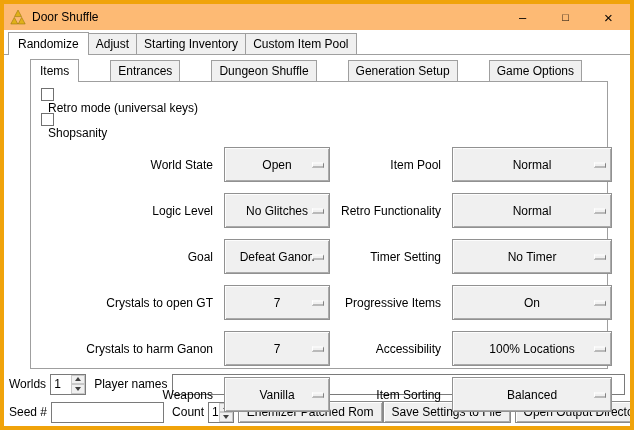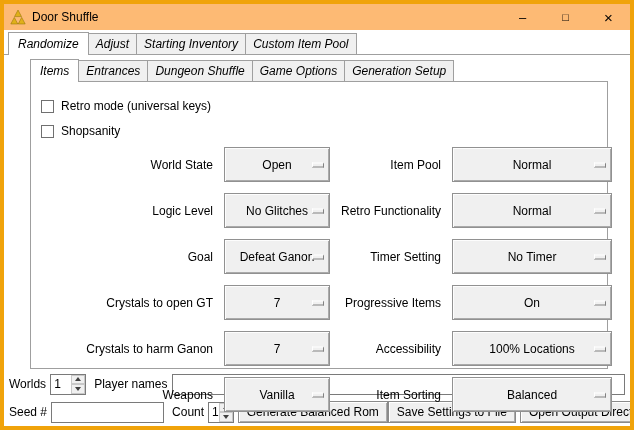--- a/index.html
+++ b/index.html
@@ -30,49 +30,48 @@
   .tab-row { display: flex; align-items: flex-end; position: relative; z-index: 2; }
   .tab-row.main { margin: 2px 0 0 4px; }
   .tab {
     position: relative;
     background: #f0f0f0;
     border: 1px solid #9f9f9f;
     border-bottom: none;
     padding: 3px 7px 3px;
     white-space: nowrap;
     cursor: default;
-    font-style: italic;
   }
   .tab + .tab { margin-left: -1px; }
   .tab.active {
     background: #fff;
     padding: 4px 9px 4px;
     margin-bottom: -1px;
     z-index: 3;
   }
   
   .main-pane {
     flex: 1;
     border-top: 1px solid #9f9f9f;
     display: flex; flex-direction: column;
     background: #fff;
     min-height: 0;
   }
   .sub-notebook { margin: 4px 22px 0 26px; }
-  .tab-row.sub { margin-left: 0; }
+  .tab-row.sub { margin-left: 0; gap: 32px; }
   .sub-pane {
     border: 1px solid #9f9f9f;
     background: #fff;
     height: 288px;
     padding: 6px 8px 0 8px;
     position: relative;
     z-index: 1;
   }
   
-  .checkbox-row { display: flex; align-items: flex-end; height: 25px; margin-left: 2px; }
+  .checkbox-row { display: flex; align-items: flex-start; height: 25px; margin-left: 2px; flex-direction: column; }
   .checkbox { width: 13px; height: 13px; border: 1px solid #707070; background: #fff; flex: 0 0 auto; }
   .checkbox-label { margin-left: 7px; }
   
   .settings {
     display: grid;
     grid-template-columns: 172px 106px 1fr 160px;
     column-gap: 6px;
     row-gap: 10px;
     align-items: center;
     margin: 9px 6px 0 2px;
@@ -169,22 +168,22 @@
     <div class="tab">Custom Item Pool</div>
   </div>
 
   <div class="main-pane">
 
     <div class="sub-notebook">
       <div class="tab-row sub">
         <div class="tab active">Items</div>
         <div class="tab">Entrances</div>
         <div class="tab">Dungeon Shuffle</div>
+        <div class="tab">Generation Setup</div>
         <div class="tab">Game Options</div>
-        <div class="tab">Generation Setup</div>
       </div>
 
       <div class="sub-pane">
 
         <div class="checkbox-row">
           <div class="checkbox"></div>
           <span class="checkbox-label">Retro mode (universal keys)</span>
         </div>
         <div class="checkbox-row">
           <div class="checkbox"></div>
@@ -288,21 +287,21 @@
           <div class="spin-value">1</div>
           <div class="spin-arrows">
             <div class="spin-btn">
                 <div class="tri-up"></div>
               </div>
             <div class="spin-btn">
                 <div class="tri-down"></div>
               </div>
           </div>
         </div>
-        <div class="btn ml4">Generate Balanced Rom</div>
+        <div class="btn ml4">Enemizer Patched Rom</div>
         <div class="spacer"></div>
         <div class="btn">Save Settings to File</div>
         <div class="btn ml4">Open Output Directory</div>
       </div>
     </div>
 
   </div>
 </div>
 
 </body></html>

